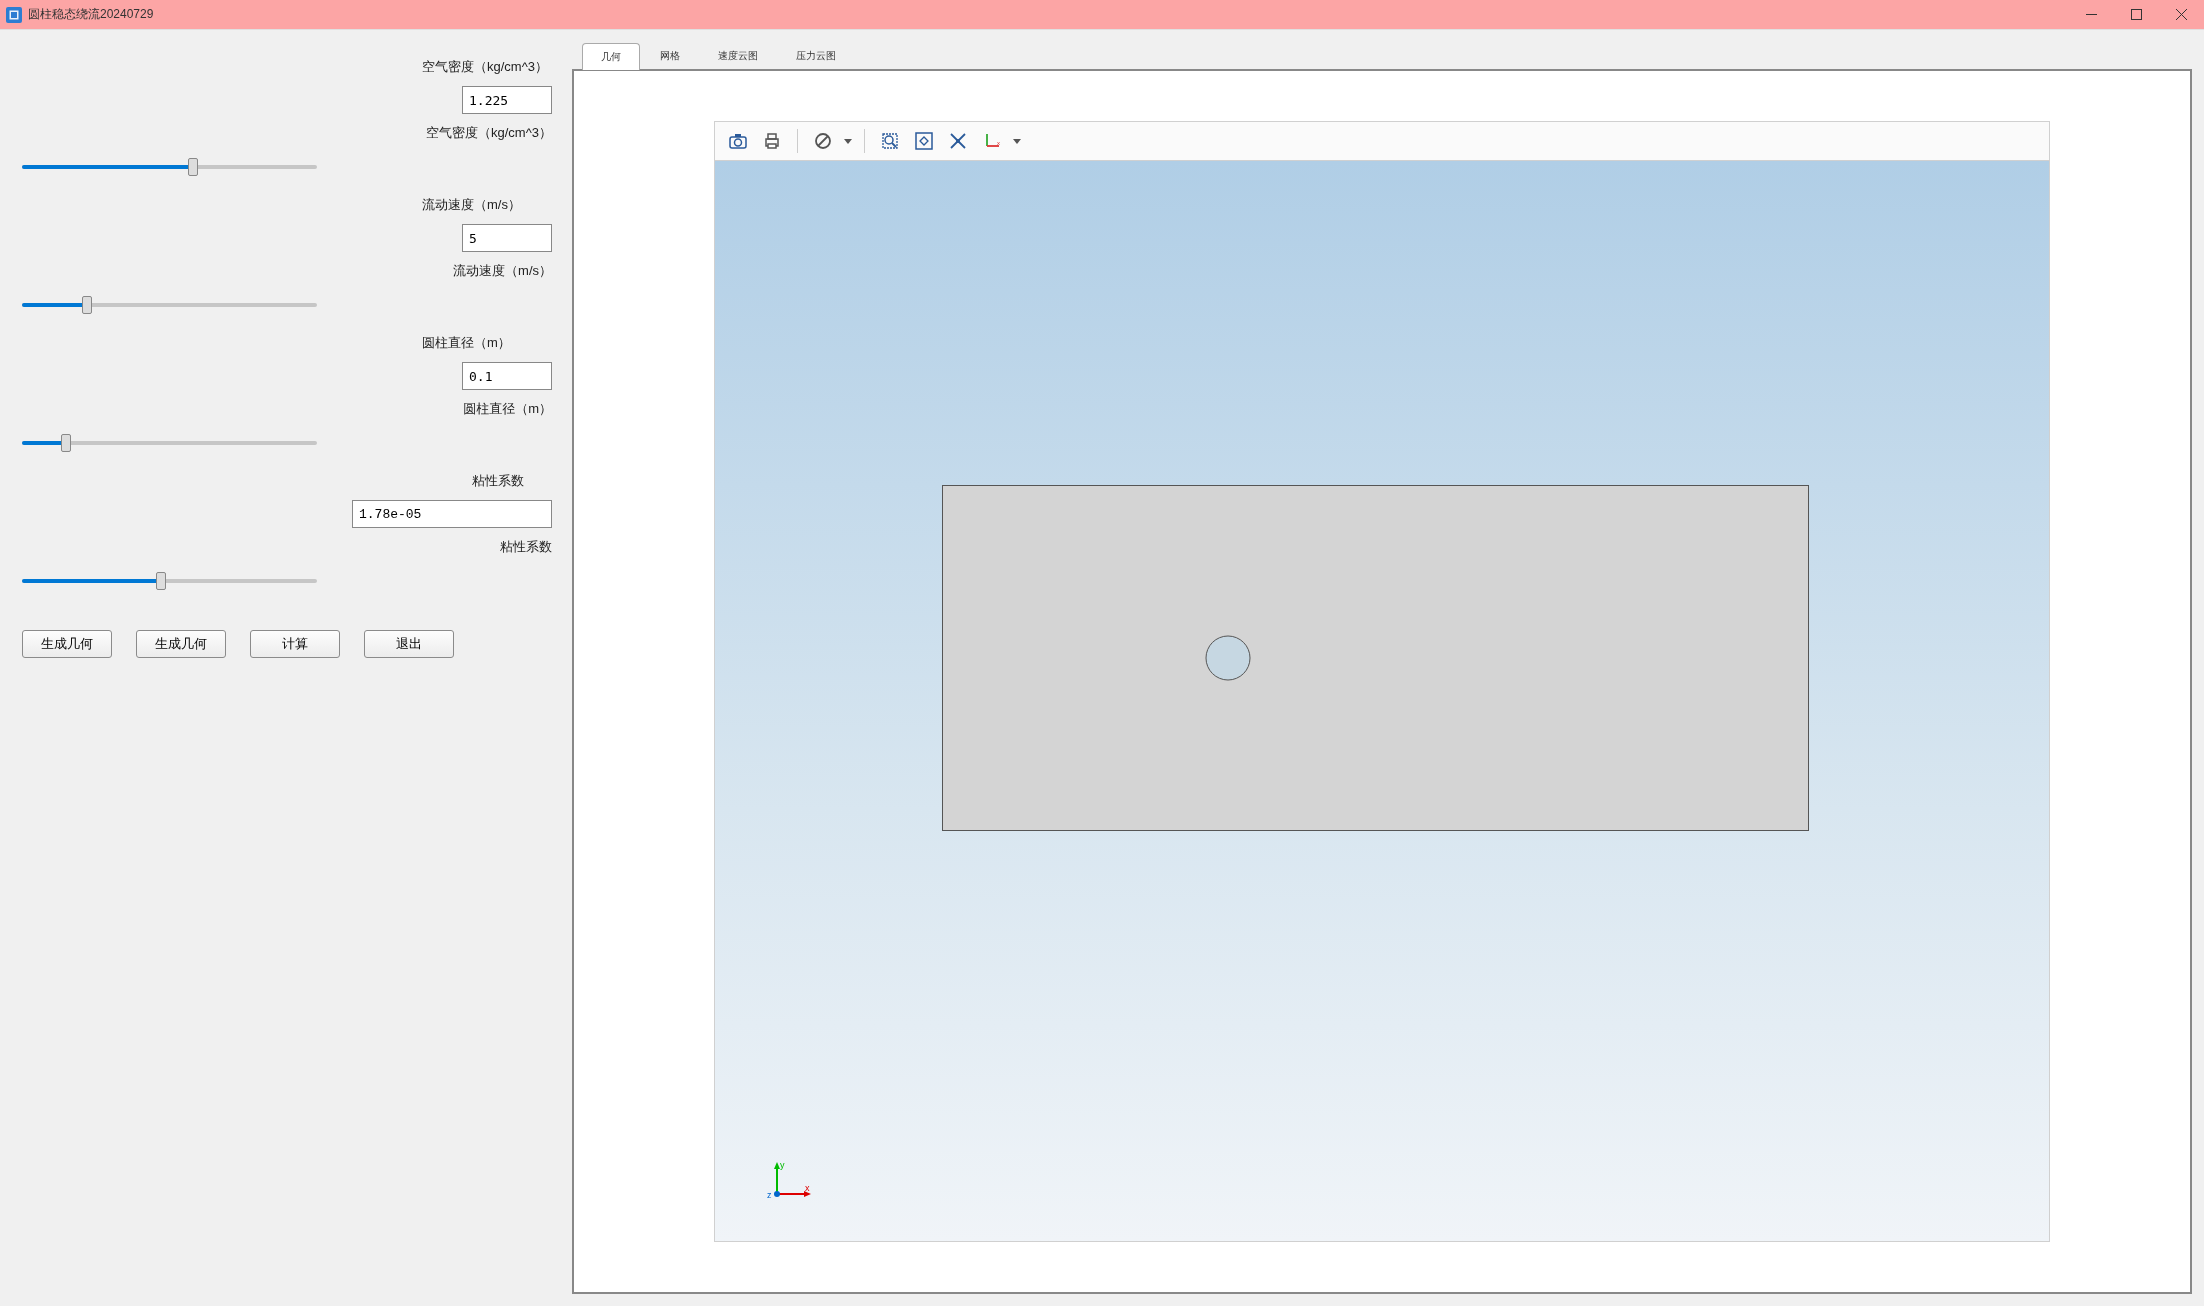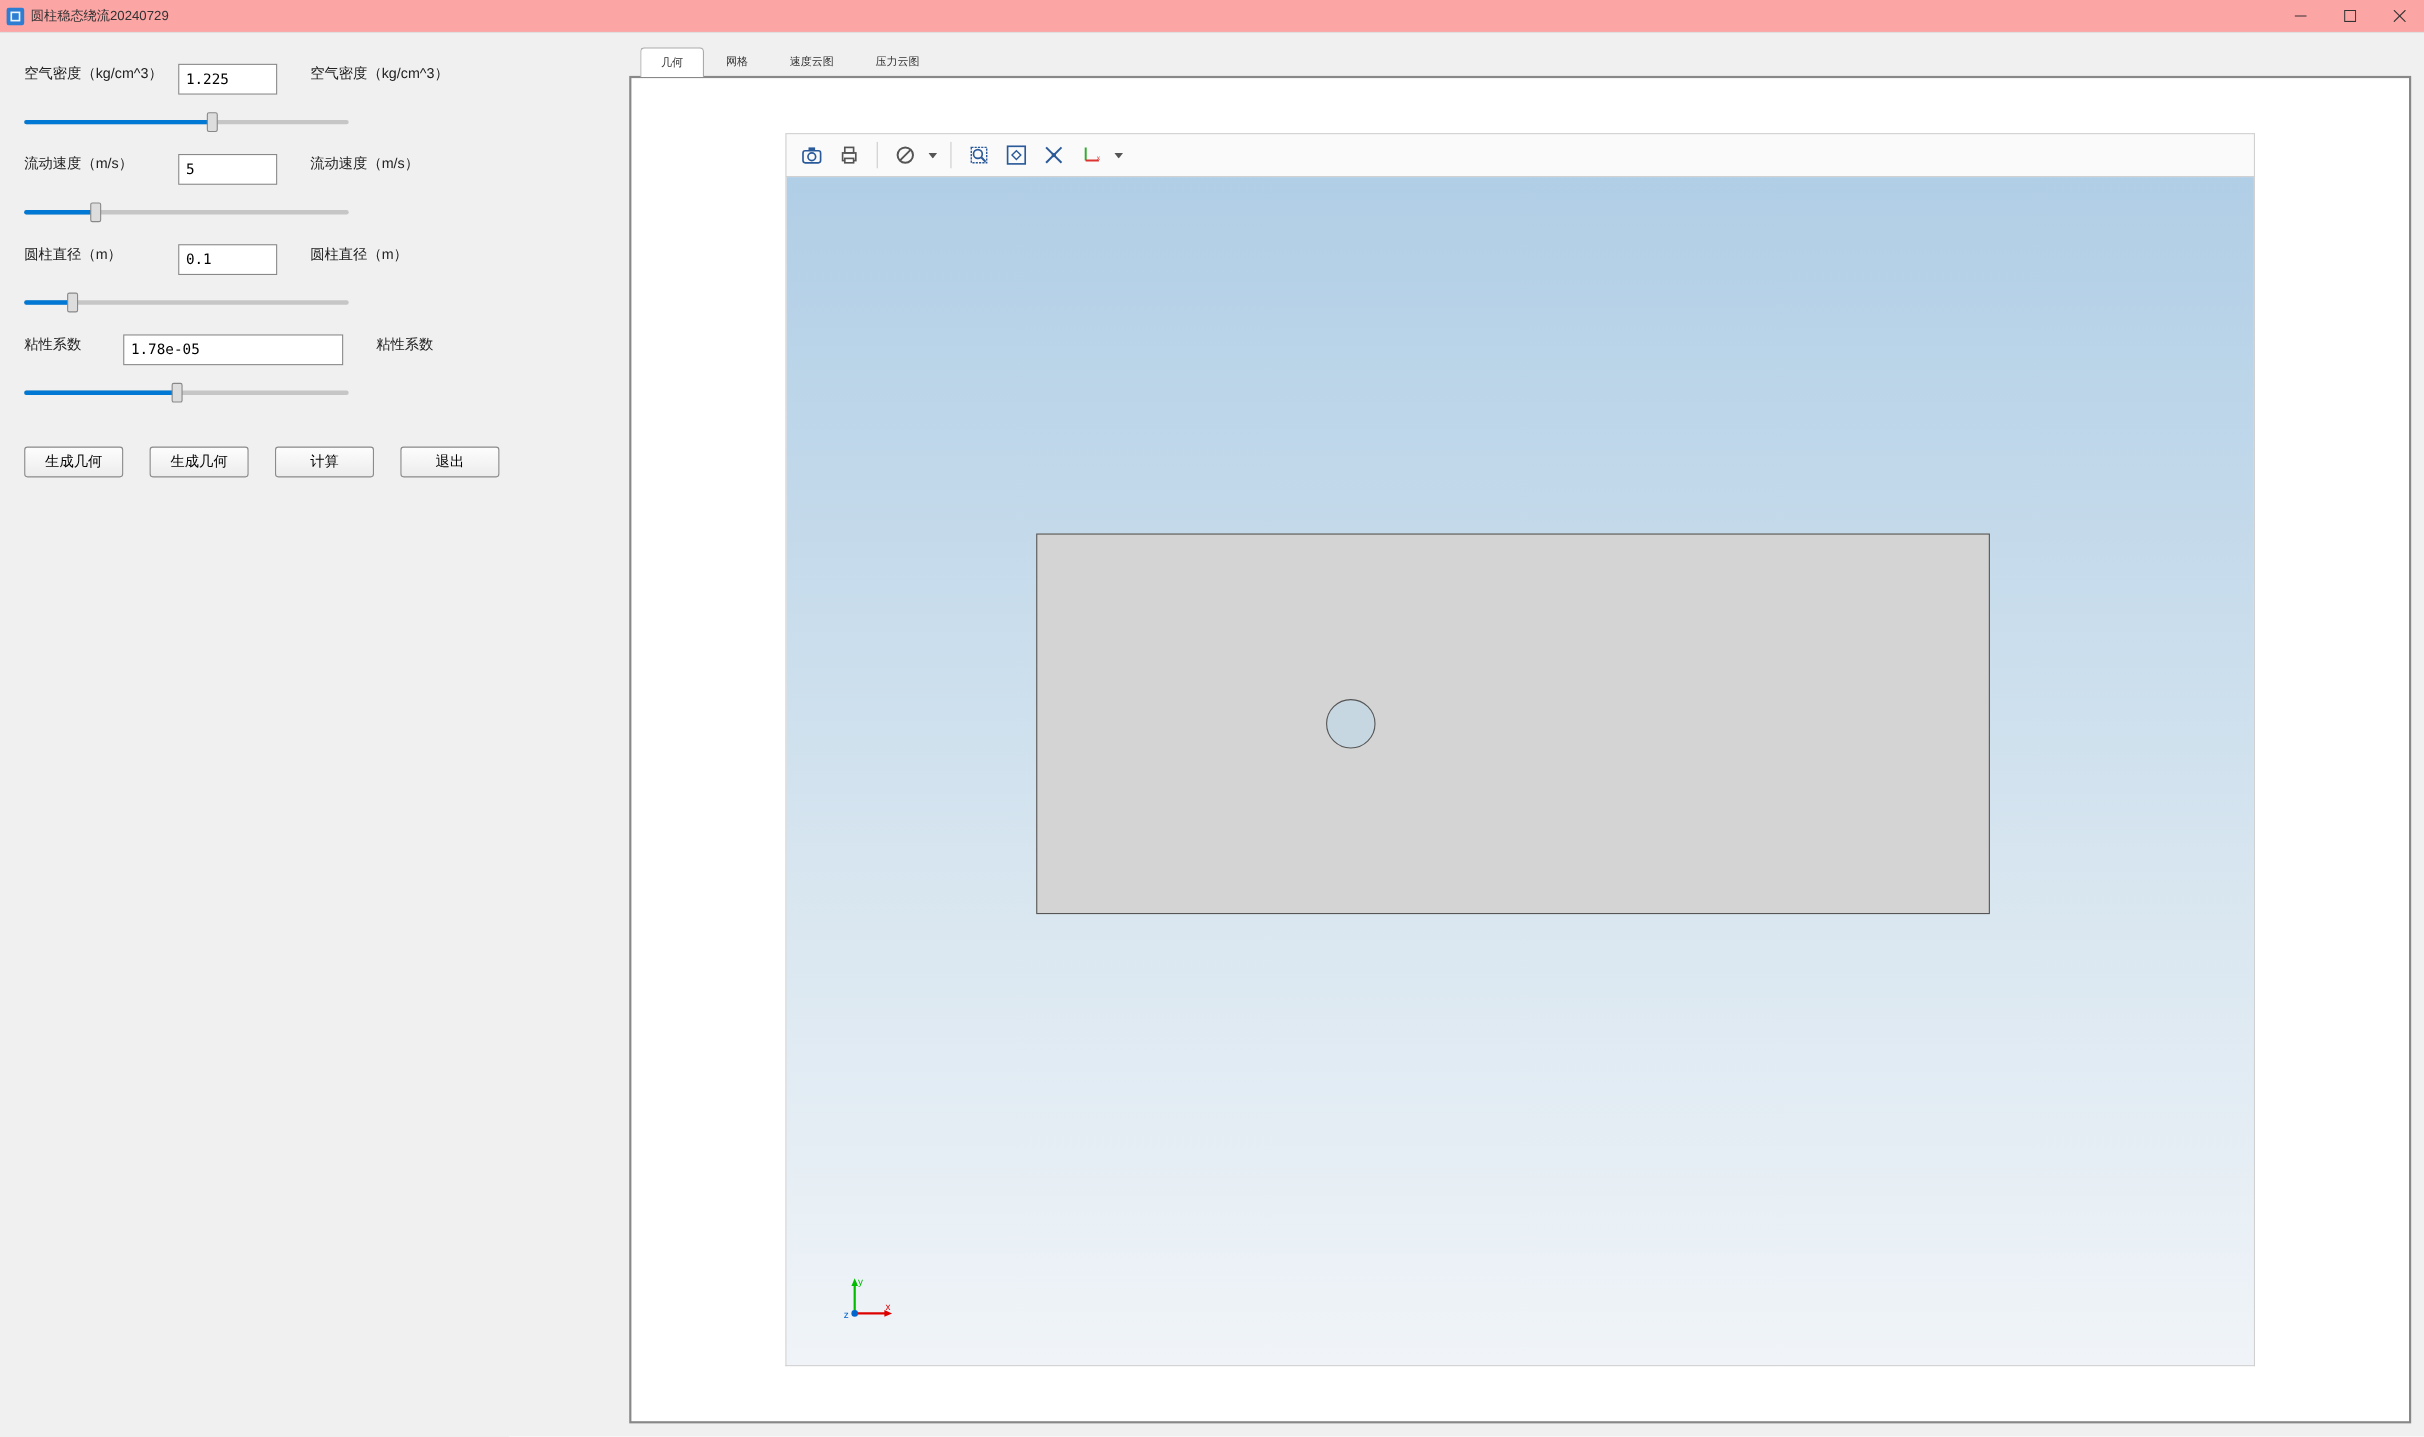--- a/index.html
+++ b/index.html
@@ -57,39 +57,40 @@
     flex-direction: column;
     gap: 20px;
   }
   .param-row {
     display: flex;
     flex-direction: column;
     gap: 14px;
   }
   .param-top {
     display: flex;
-    align-items: flex-start;
+    align-items: flex-end;
     gap: 10px;
+    flex-direction: column;
   }
   .param-label-left {
     min-width: 130px;
     color: #222;
     font-size: 13px;
   }
   .param-label-left.narrow { min-width: 80px; }
   .param-input {
     width: 90px;
     height: 28px;
     padding: 2px 6px;
     border: 1px solid #888;
     background: #fff;
     font-family: monospace;
     font-size: 13px;
   }
-  .param-input.wide { width: 200px; }
+  .param-input.wide { width: 200px; font-family: Liberation Mono, monospace; }
   .param-label-right {
     margin-left: 20px;
     color: #222;
     font-size: 13px;
   }
   .param-slider {
     width: 295px;
     height: 20px;
     position: relative;
   }

